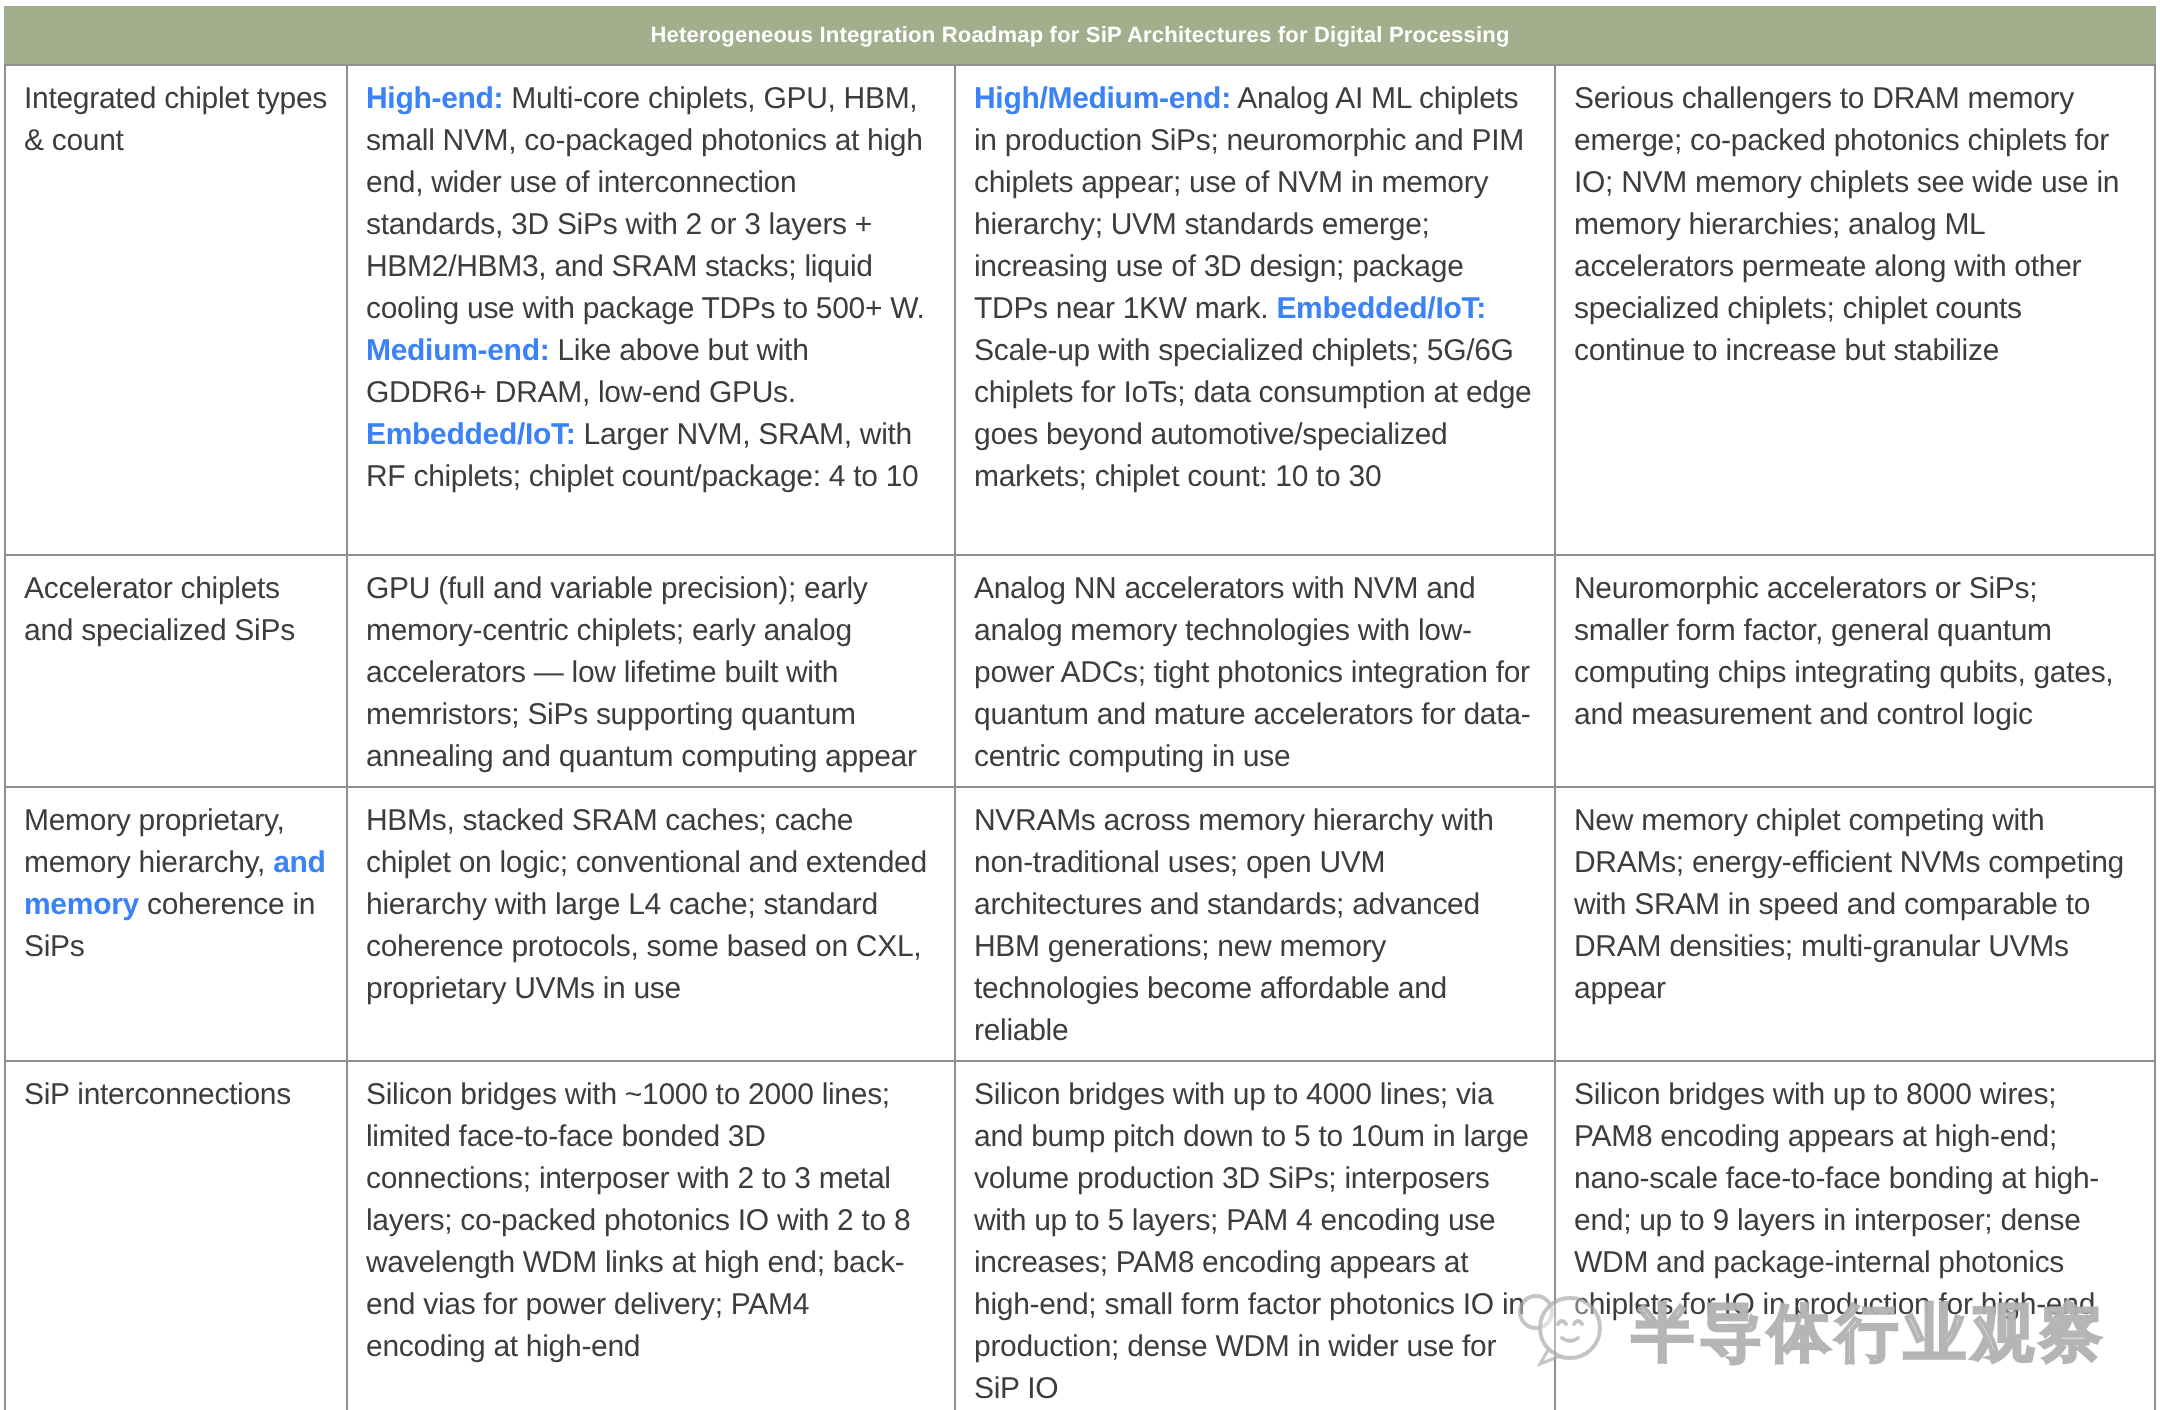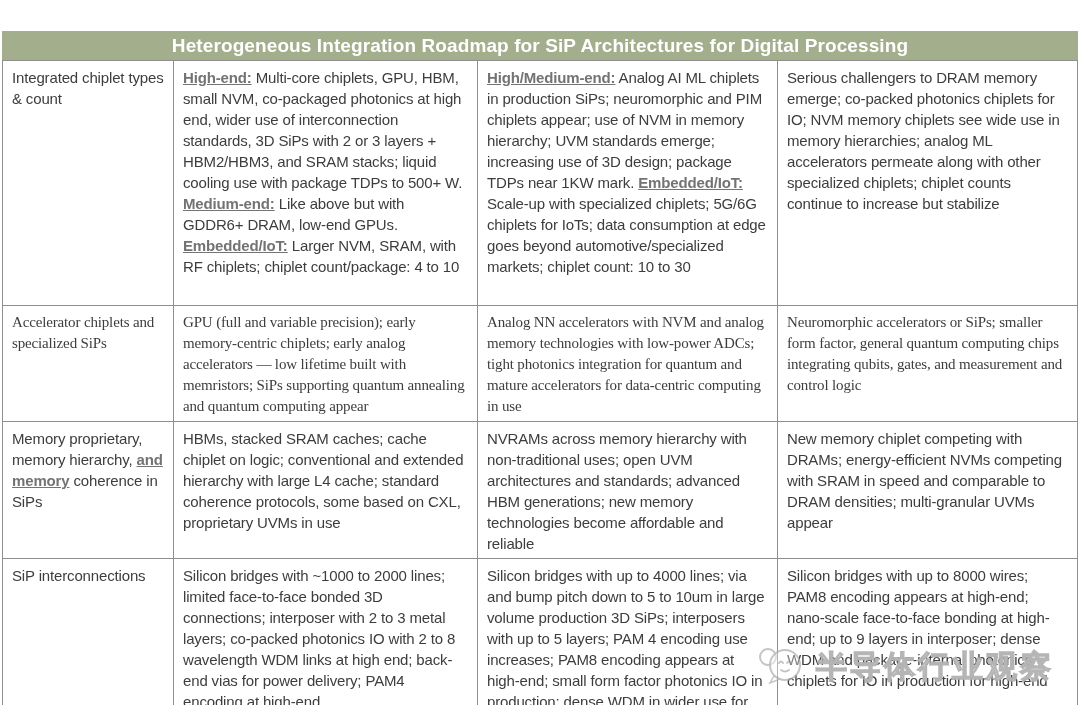--- a/index.html
+++ b/index.html
@@ -14,42 +14,41 @@
   html,body{margin:0;padding:0;background:var(--bg);}
   body{
     width:1080px;height:705px;overflow:hidden;position:relative;
     font-family:"Liberation Sans","DejaVu Sans",sans-serif;
     color:var(--text);
   }
   .page{padding:3px 2px 0 2px;}
   .title-bar{
     height:29px;background:var(--header-bg);
     display:flex;align-items:center;justify-content:center;
-    font-size:19px;font-weight:bold;color:var(--header-text);
+    font-size:11px;font-weight:bold;color:var(--header-text);
     letter-spacing:.1px;
-    margin-top:28px;
   }
   table.roadmap{
     width:1076px;table-layout:fixed;border-collapse:collapse;
     border:1px solid var(--border);
     border-bottom:2px solid var(--border-dark);
   }
   table.roadmap td{
     border:1px solid var(--border);
     vertical-align:top;
     padding:6px 9px 4px 9px;
     font-size:15px;line-height:21px;letter-spacing:-.15px;
     overflow:hidden;
   }
   td.rowlabel{padding-right:6px;}
   tr.r1 td{height:245px;border-radius:29px;}
-  tr.r2 td{height:114px;font-family:Liberation Serif, serif;}
+  tr.r2 td{height:114px;}
   tr.r3 td{height:135px;}
   tr.r4 td{height:176px;}
-  b{font-weight:bold;color:#737373;text-decoration:underline;}
+  b{font-weight:bold;color:#3b82f6;}
   .watermark{
     position:absolute;right:26px;bottom:14px;
     display:flex;align-items:center;gap:8px;
     pointer-events:none;
   }
   .watermark .wm-text{
     font-size:31px;font-weight:bold;letter-spacing:3px;
     color:rgba(255,255,255,.55);
     -webkit-text-stroke:1.2px rgba(168,168,168,.85);
     text-shadow:0 0 1px rgba(255,255,255,.7);

